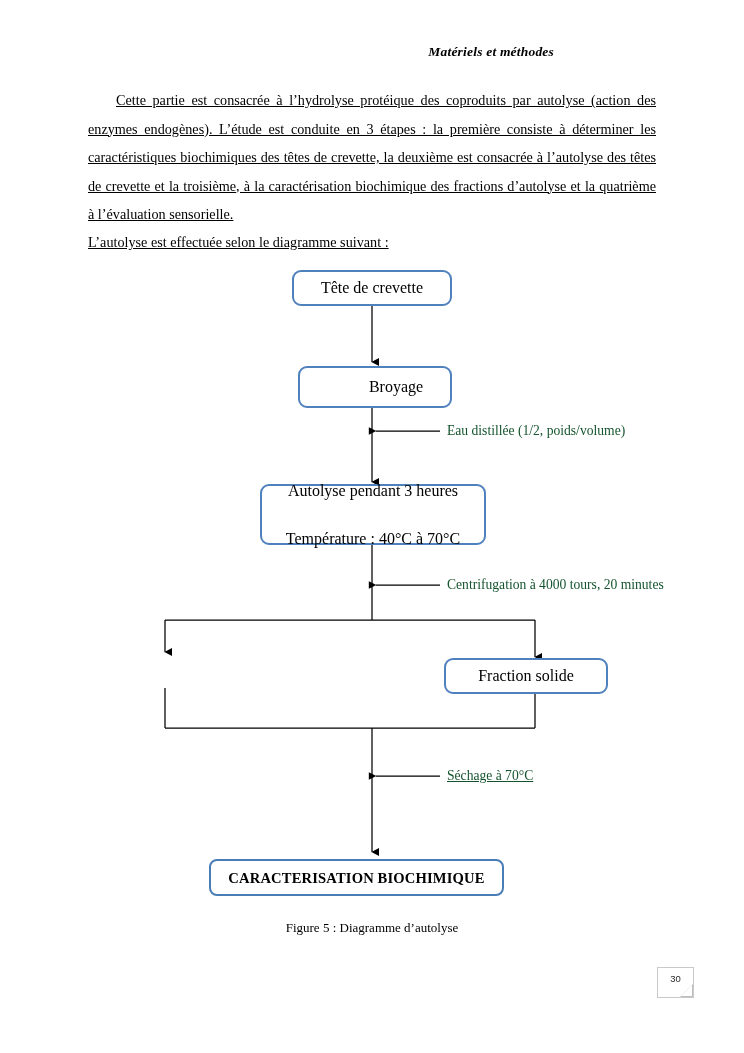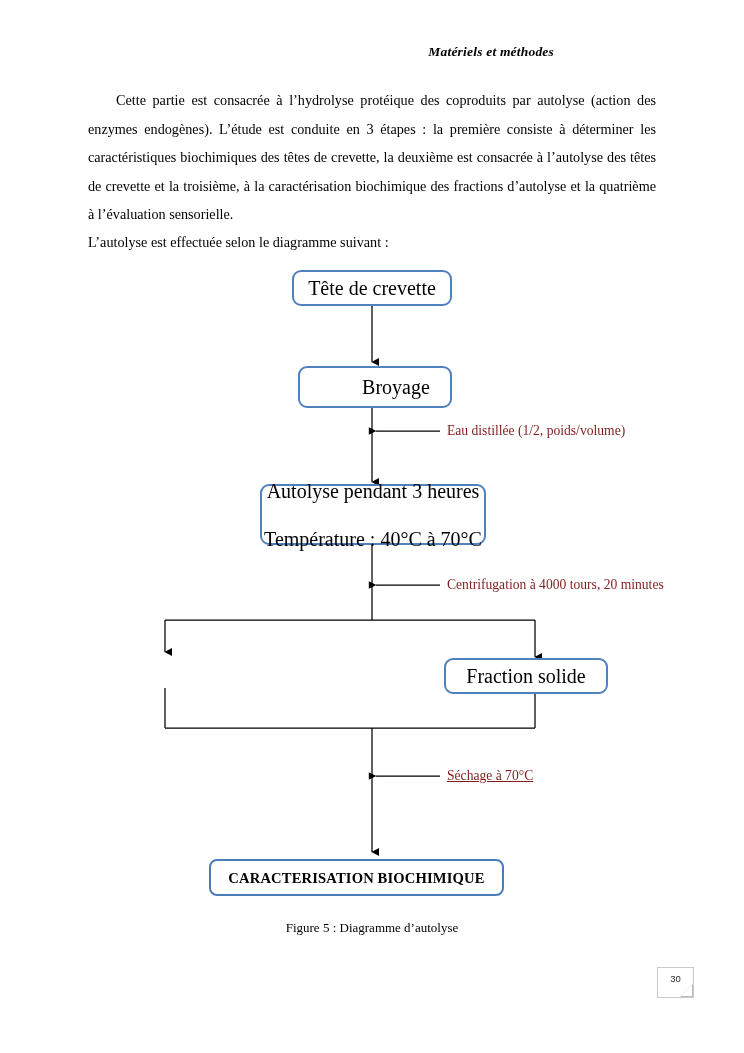--- a/index.html
+++ b/index.html
@@ -33,20 +33,21 @@
     font-style: italic;
     letter-spacing: 0.2px;
     white-space: nowrap;
   }
 
   
   .body-block {
     position: absolute;
     left: 88px;
     width: 568px;
+    text-decoration: underline;
   }
   .para {
     font-size: 14.2px;
     line-height: 28.5px;
     text-align: justify;
     text-justify: inter-word;
     margin: 0;
   }
   .para-1 {
     top: 86px;
@@ -75,21 +76,21 @@
     position: absolute;
     box-sizing: border-box;
     background: #ffffff;
     border: 2.1px solid #4f81bd;
     border-radius: 9px;
     display: flex;
     flex-direction: column;
     align-items: center;
     justify-content: center;
     text-align: center;
-    font-size: 20px;
+    font-size: 16px;
     line-height: 18px;
     color: #000000;
   }
   .node .line + .line {
     margin-top: 30px;
   }
 
   .node-final {
     border-width: 2.6px;
     border-color: #4a7db5;
@@ -98,21 +99,21 @@
     font-size: 14.6px;
     letter-spacing: 0.15px;
   }
 
   
   .annot {
     position: absolute;
     font-size: 13.6px;
     line-height: 16px;
     white-space: nowrap;
-    color: #7f1d1d;
+    color: #14532d;
   }
 
   
   .caption {
     position: absolute;
     top: 920px;
     left: 0;
     width: 744px;
     text-align: center;
     font-size: 13px;

